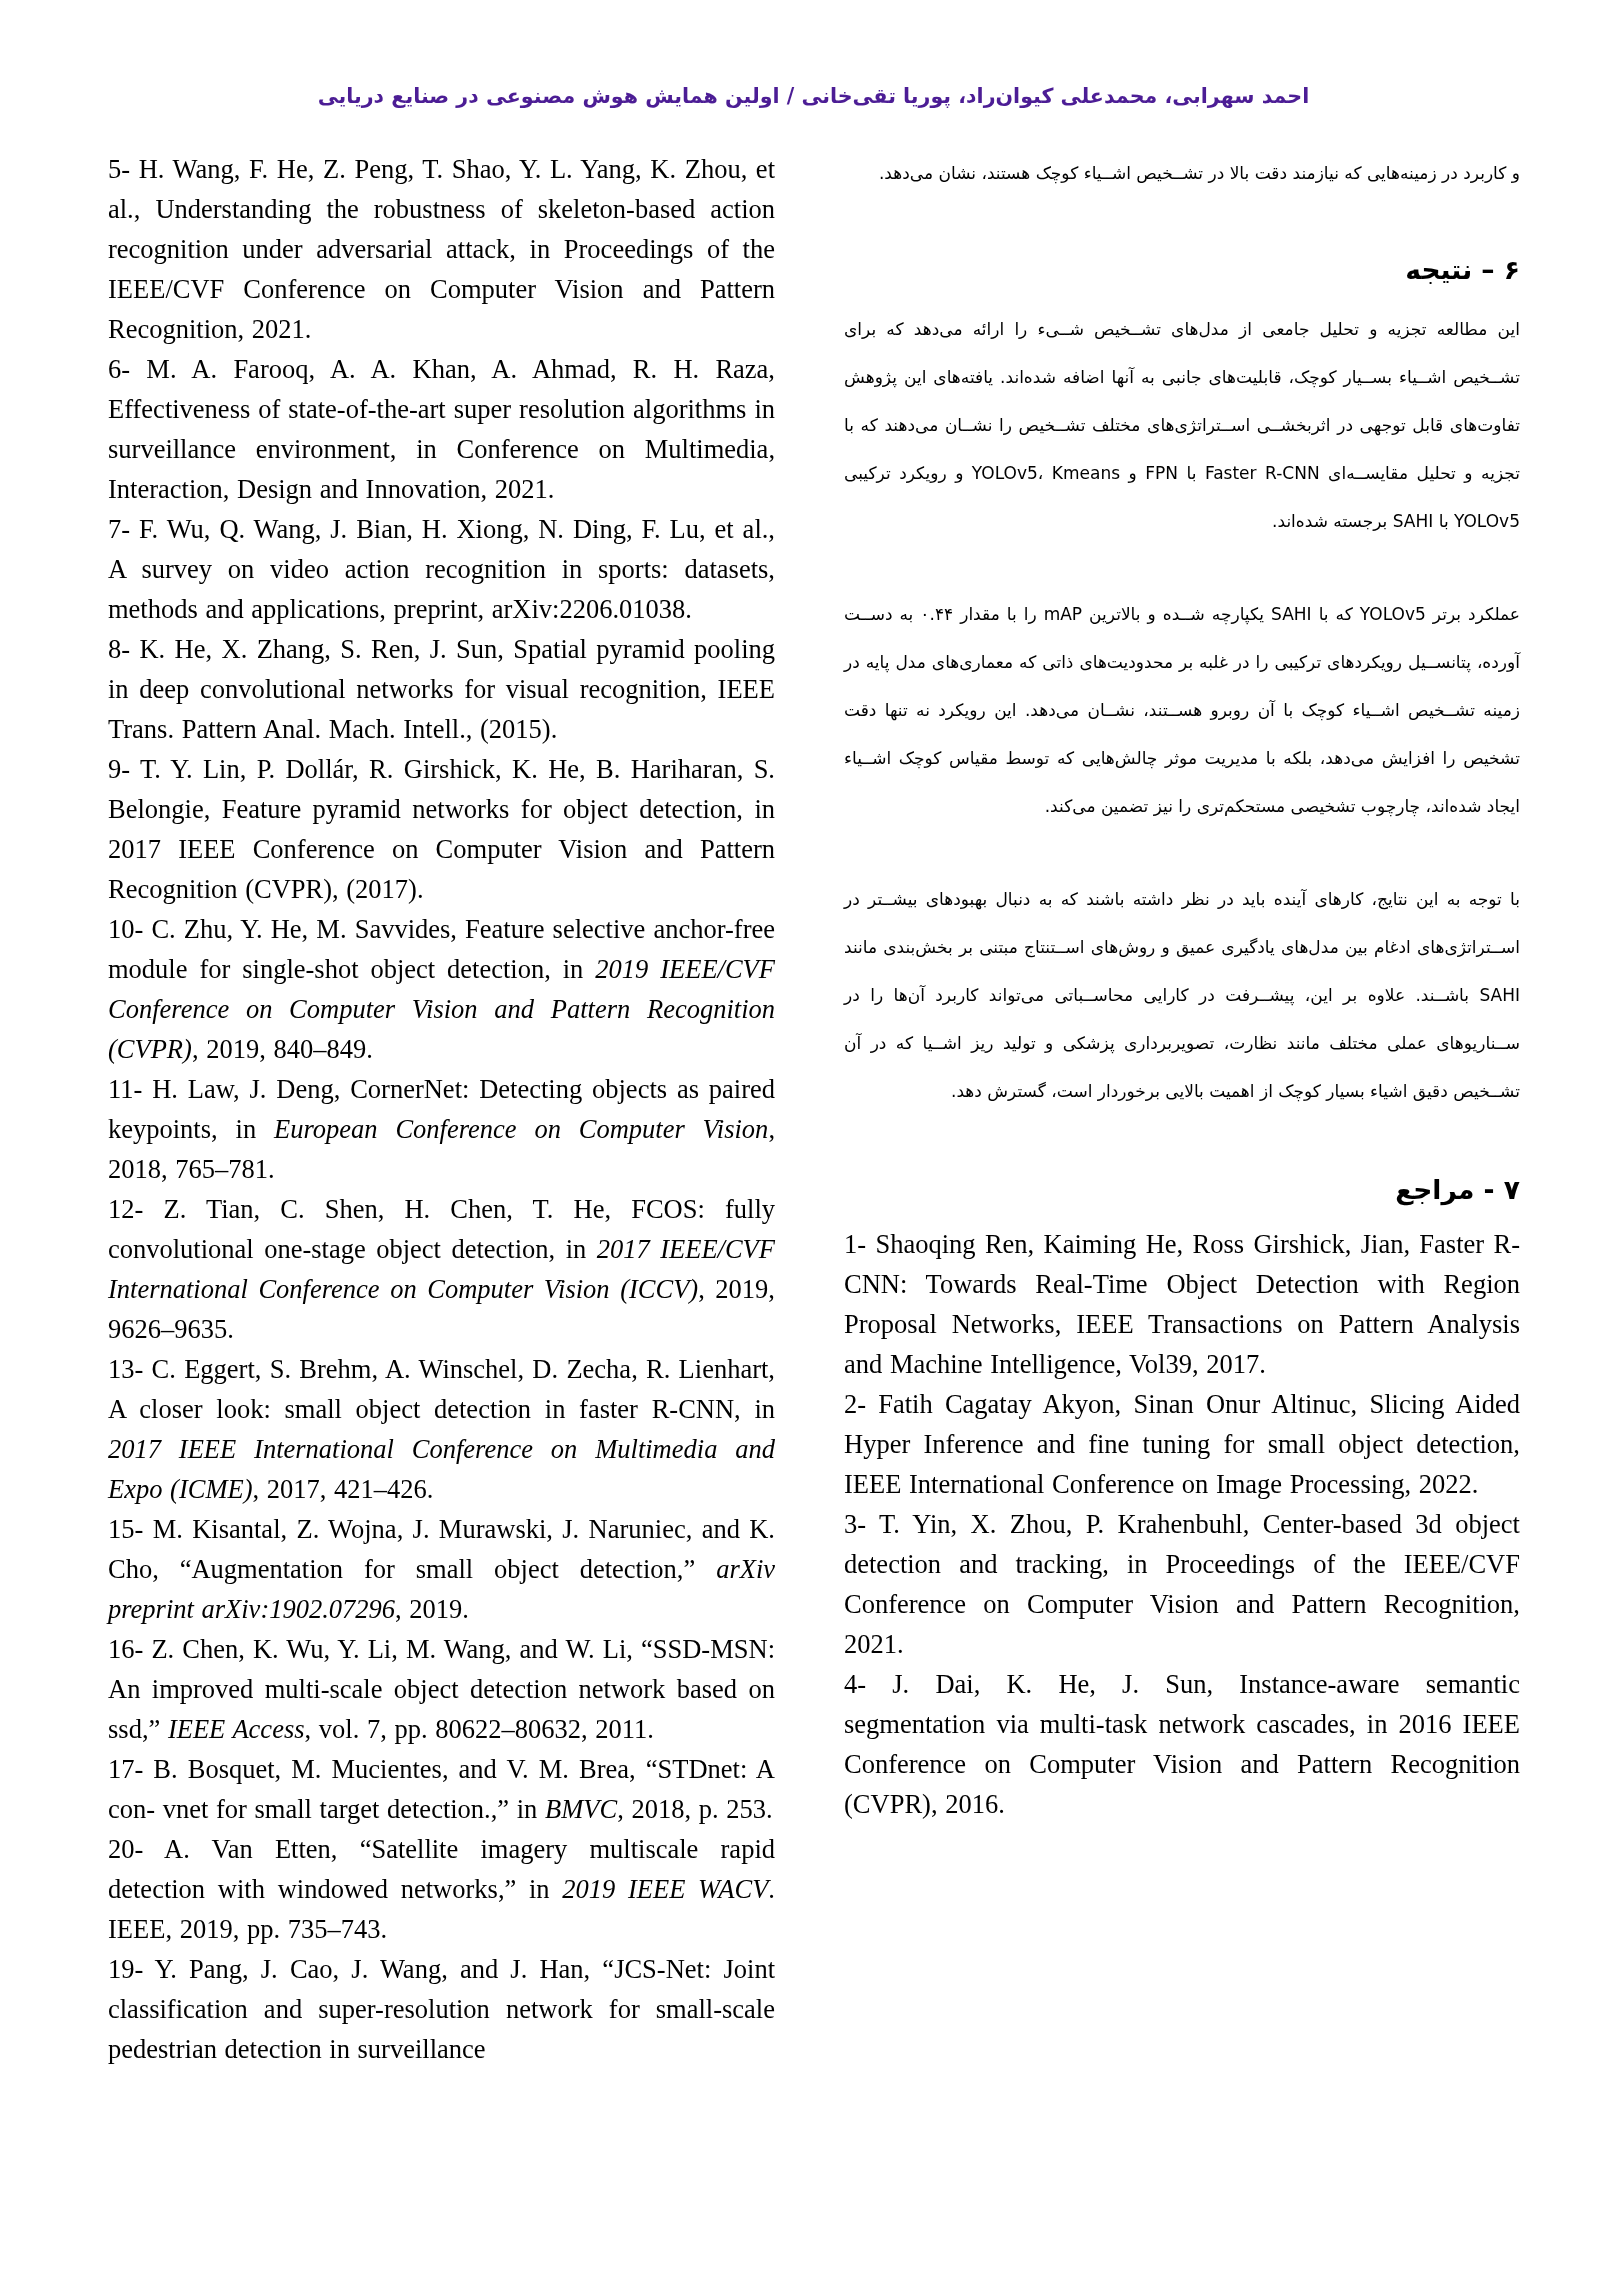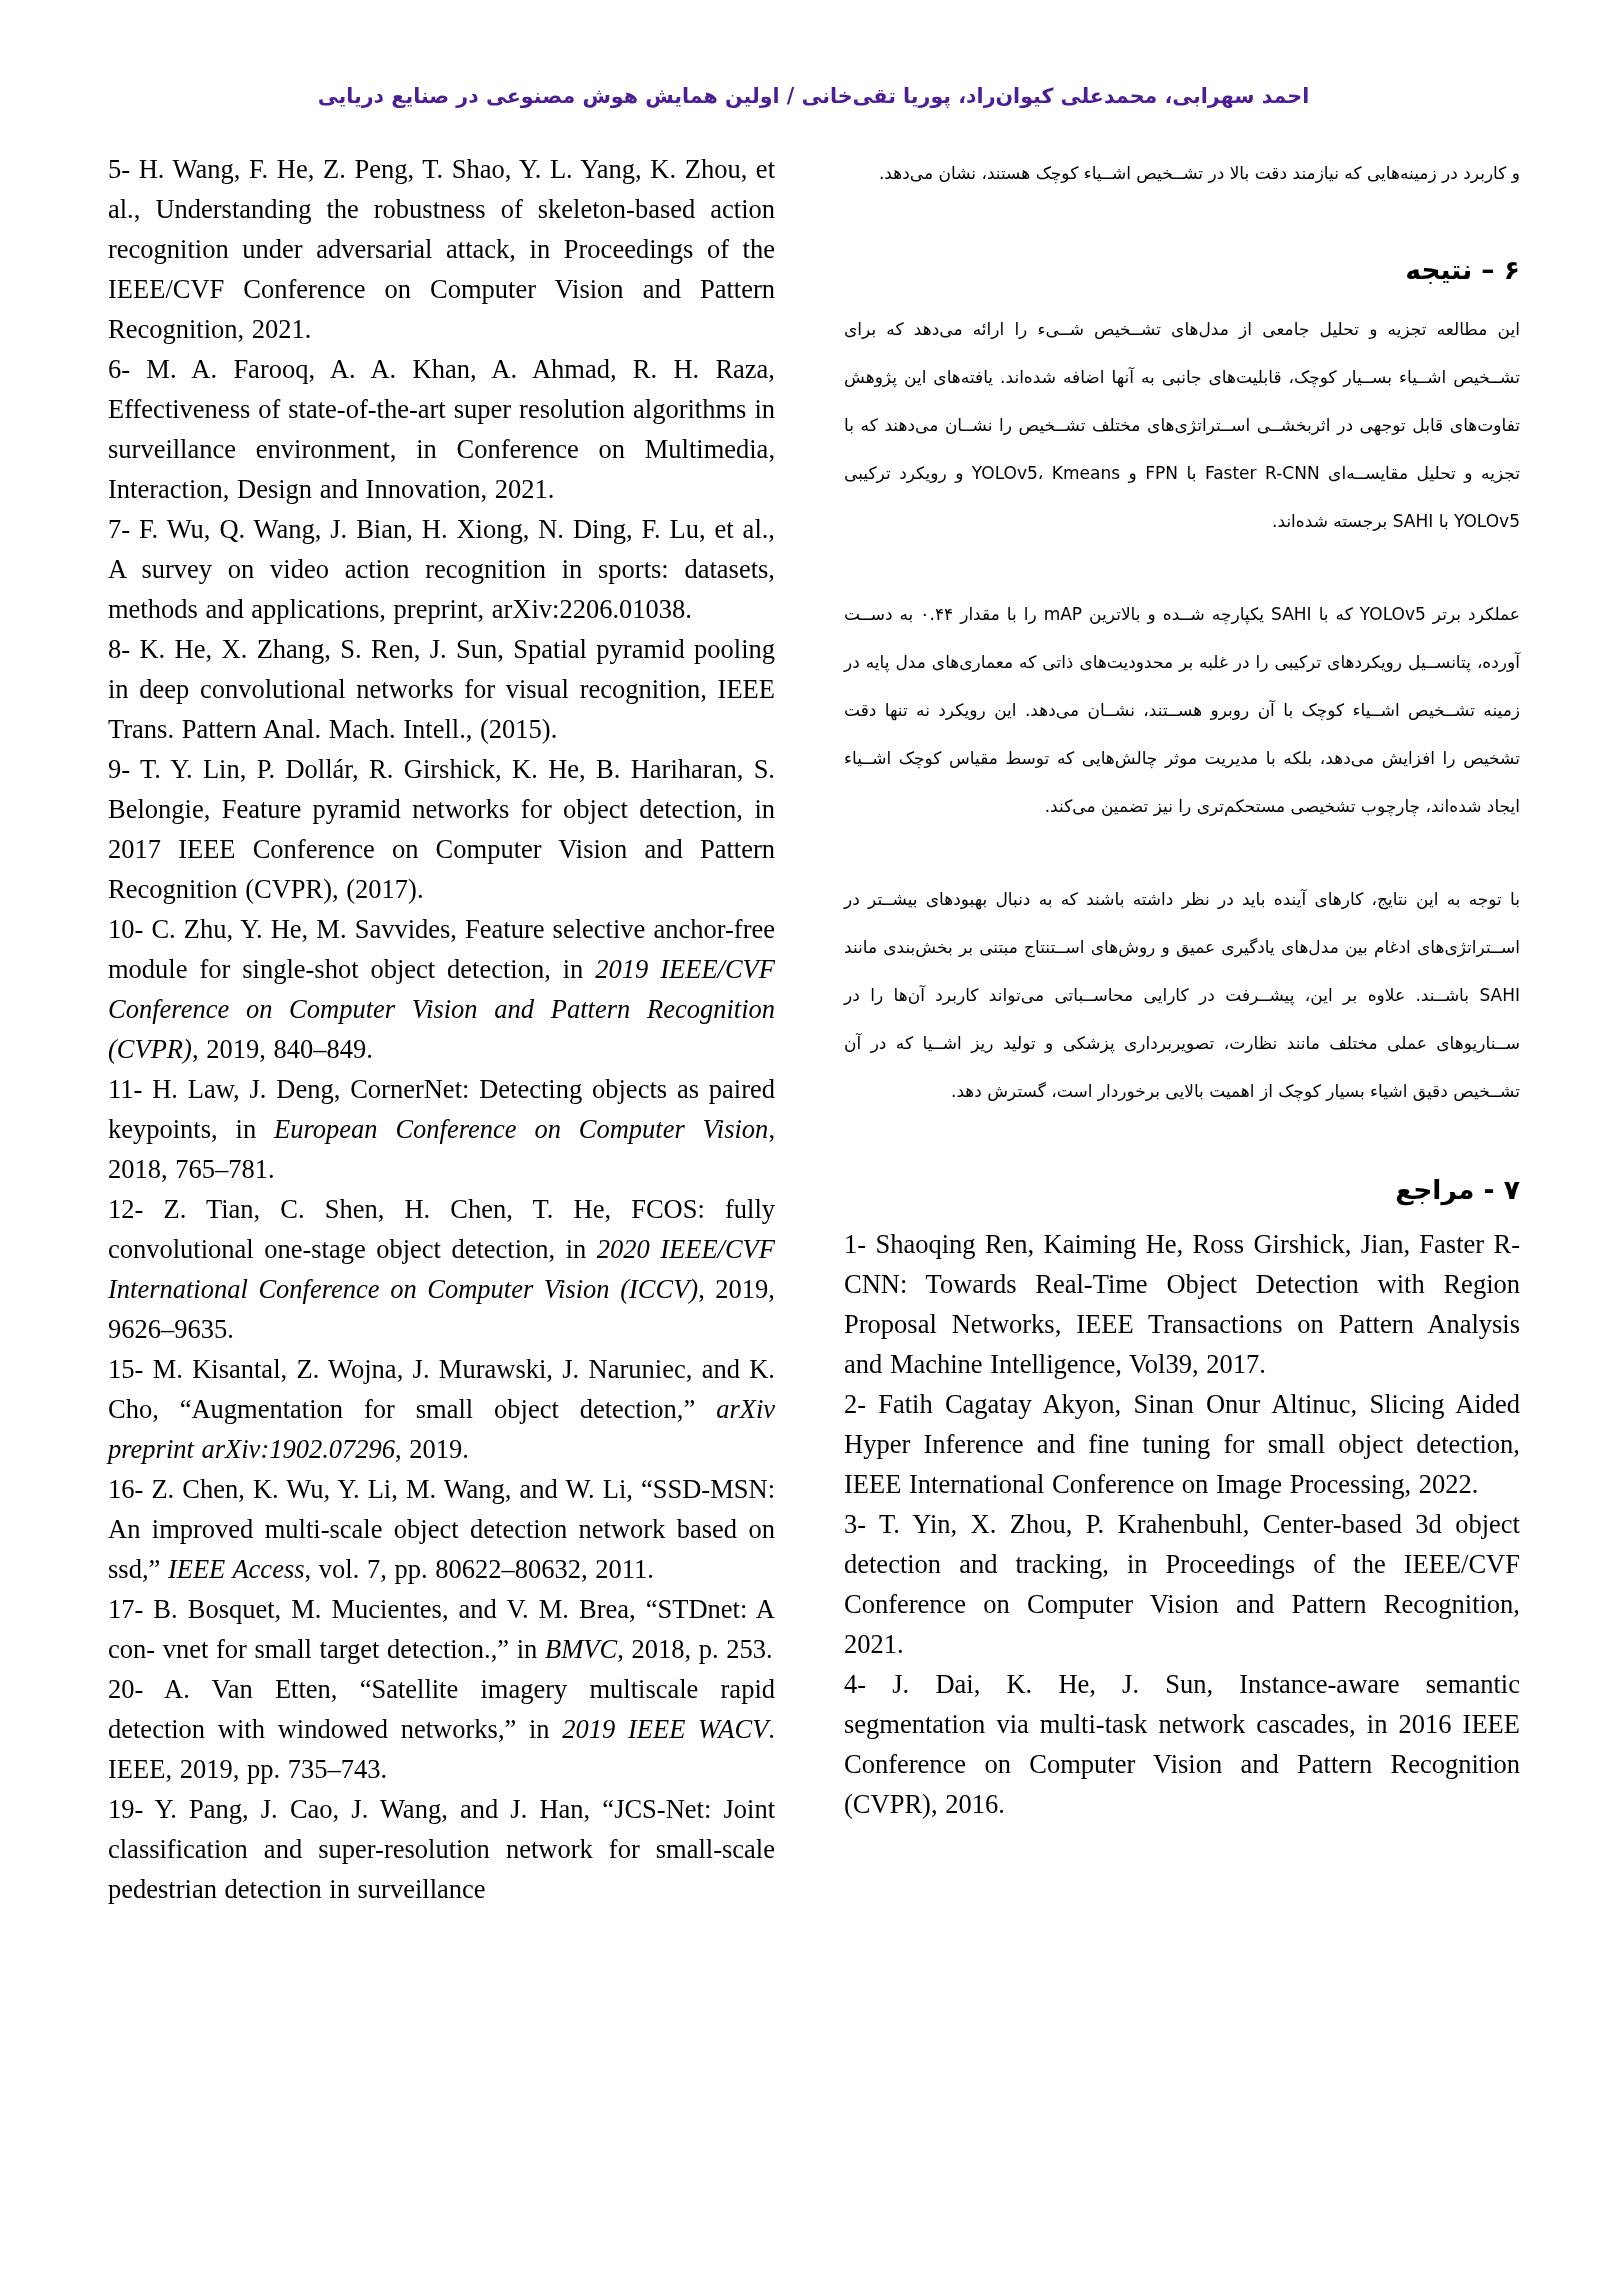--- a/index.html
+++ b/index.html
@@ -43,21 +43,22 @@
   <div class="columns">
 
     <div class="col-left refs-block">
         <p class="ref"><span>5- H. Wang, F. He, Z. Peng, T. Shao, Y. L. Yang, K. Zhou, et al., Understanding the robustness of skeleton-based action recognition under adversarial attack, in Proceedings of the IEEE/CVF Conference on Computer Vision and Pattern Recognition, 2021.</span></p>
         <p class="ref"><span>6- M. A. Farooq, A. A. Khan, A. Ahmad, R. H. Raza, Effectiveness of state-of-the-art super resolution algorithms in surveillance environment, in Conference on Multimedia, Interaction, Design and Innovation, 2021.</span></p>
         <p class="ref"><span>7- F. Wu, Q. Wang, J. Bian, H. Xiong, N. Ding, F. Lu, et al., A survey on video action recognition in sports: datasets, methods and applications, preprint, arXiv:2206.01038.</span></p>
         <p class="ref"><span>8- K. He, X. Zhang, S. Ren, J. Sun, Spatial pyramid pooling in deep convolutional networks for visual recognition, IEEE Trans. Pattern Anal. Mach. Intell., (2015).</span></p>
         <p class="ref"><span>9- T. Y. Lin, P. Dollár, R. Girshick, K. He, B. Hariharan, S. Belongie, Feature pyramid networks for object detection, in 2017 IEEE Conference on Computer Vision and Pattern Recognition (CVPR), (2017).</span></p>
         <p class="ref"><span>10- C. Zhu, Y. He, M. Savvides, Feature selective anchor-free module for single-shot object detection, in </span><span class="it">2019 IEEE/CVF Conference on Computer Vision and Pattern Recognition (CVPR)</span><span>, 2019, 840–849.</span></p>
         <p class="ref"><span>11- H. Law, J. Deng, CornerNet: Detecting objects as paired keypoints, in </span><span class="it">European Conference on Computer Vision</span><span>, 2018, 765–781.</span></p>
-        <p class="ref"><span>12- Z. Tian, C. Shen, H. Chen, T. He, FCOS: fully convolutional one-stage object detection, in </span><span class="it">2020 IEEE/CVF International Conference on Computer Vision (ICCV)</span><span>, 2019, 9626–9635.</span></p>
+        <p class="ref"><span>12- Z. Tian, C. Shen, H. Chen, T. He, FCOS: fully convolutional one-stage object detection, in </span><span class="it">2017 IEEE/CVF International Conference on Computer Vision (ICCV)</span><span>, 2019, 9626–9635.</span></p>
+        <p class="ref"><span>13- C. Eggert, S. Brehm, A. Winschel, D. Zecha, R. Lienhart, A closer look: small object detection in faster R-CNN, in </span><span class="it">2017 IEEE International Conference on Multimedia and Expo (ICME)</span><span>, 2017, 421–426.</span></p>
         <p class="ref"><span>15- M. Kisantal, Z. Wojna, J. Murawski, J. Naruniec, and K. Cho, “Augmentation for small object detection,” </span><span class="it">arXiv preprint arXiv:1902.07296</span><span>, 2019.</span></p>
         <p class="ref"><span>16- Z. Chen, K. Wu, Y. Li, M. Wang, and W. Li, “SSD-MSN: An improved multi-scale object detection network based on ssd,” </span><span class="it">IEEE Access</span><span>, vol. 7, pp. 80622–80632, 2011.</span></p>
         <p class="ref"><span>17- B. Bosquet, M. Mucientes, and V. M. Brea, “STDnet: A con- vnet for small target detection.,” in </span><span class="it">BMVC</span><span>, 2018, p. 253.</span></p>
         <p class="ref"><span>20- A. Van Etten, “Satellite imagery multiscale rapid detection with windowed networks,” in </span><span class="it">2019 IEEE WACV</span><span>. IEEE, 2019, pp. 735–743.</span></p>
         <p class="ref"><span>19- Y. Pang, J. Cao, J. Wang, and J. Han, “JCS-Net: Joint classification and super-resolution network for small-scale pedestrian detection in surveillance</span></p>
       </div>
 
     <div class="col-right">
 
       <p class="fa-para continuation">و کاربرد در زمینه‌هایی که نیازمند دقت بالا در تشــخیص اشــیاء کوچک هستند، نشان می‌دهد.</p>

